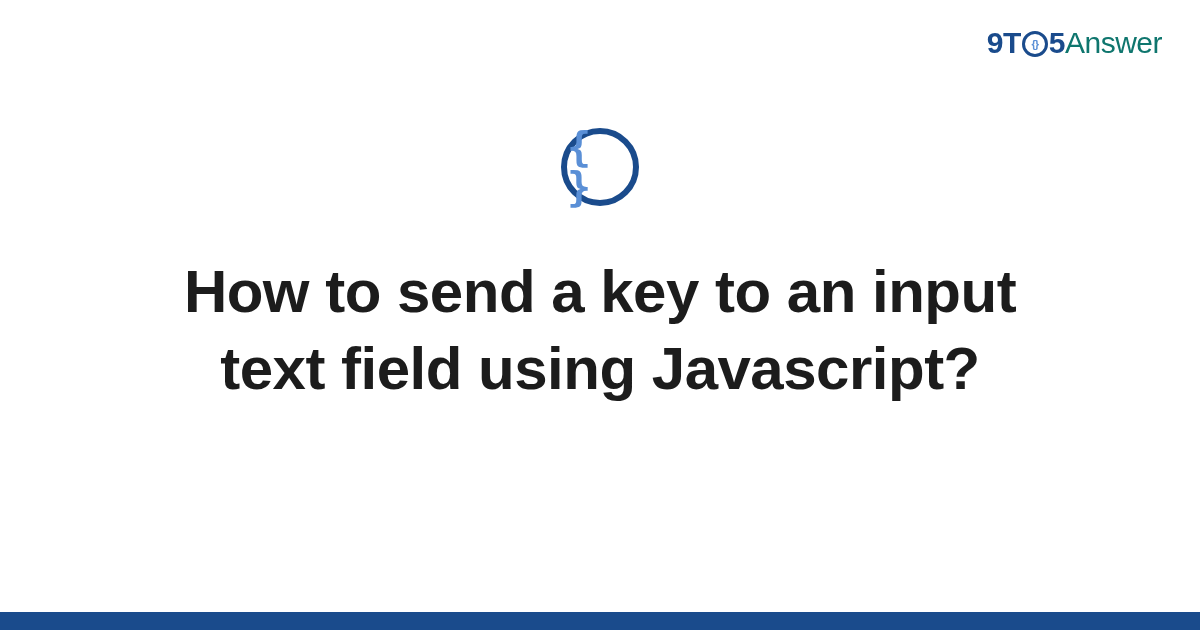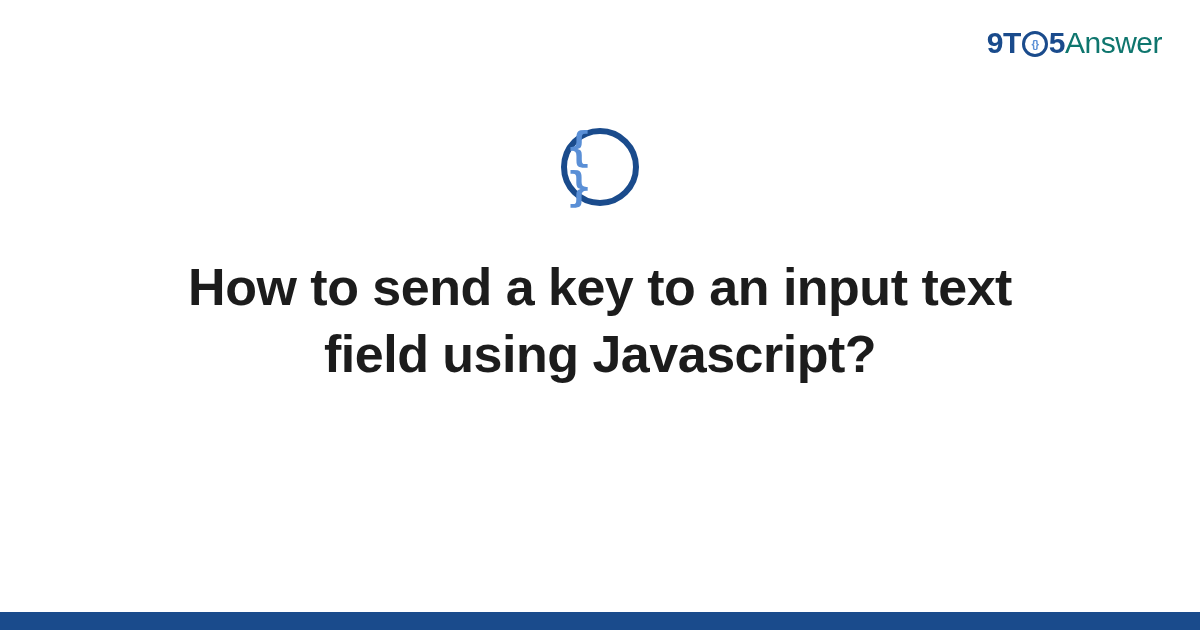--- a/index.html
+++ b/index.html
@@ -76,21 +76,21 @@
     }
     .badge-braces {
       font-size: 40px;
       font-weight: 700;
       color: #5a8fd6;
       letter-spacing: 2px;
       font-family: Consolas, Monaco, monospace;
       line-height: 1;
     }
     .title {
-      font-size: 52px;
+      font-size: 60px;
       font-weight: 700;
       color: #1c1c1c;
       text-align: center;
       line-height: 1.28;
       max-width: 1020px;
       padding: 0 40px;
       letter-spacing: -0.5px;
     }
     .footer-bar {
       position: absolute;

